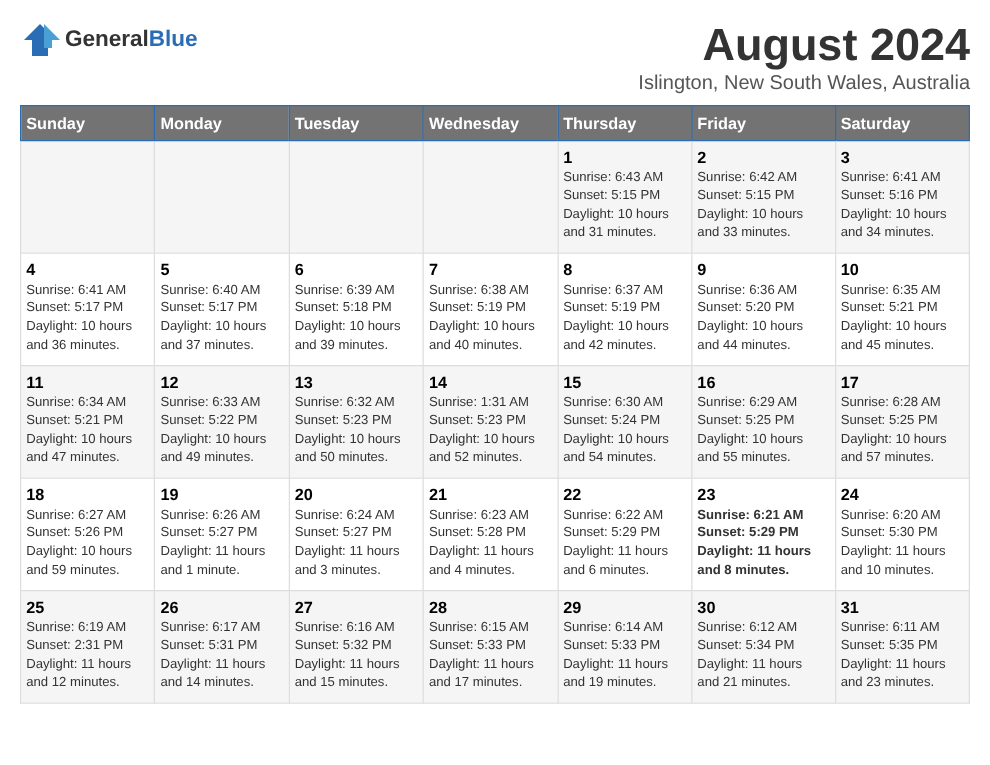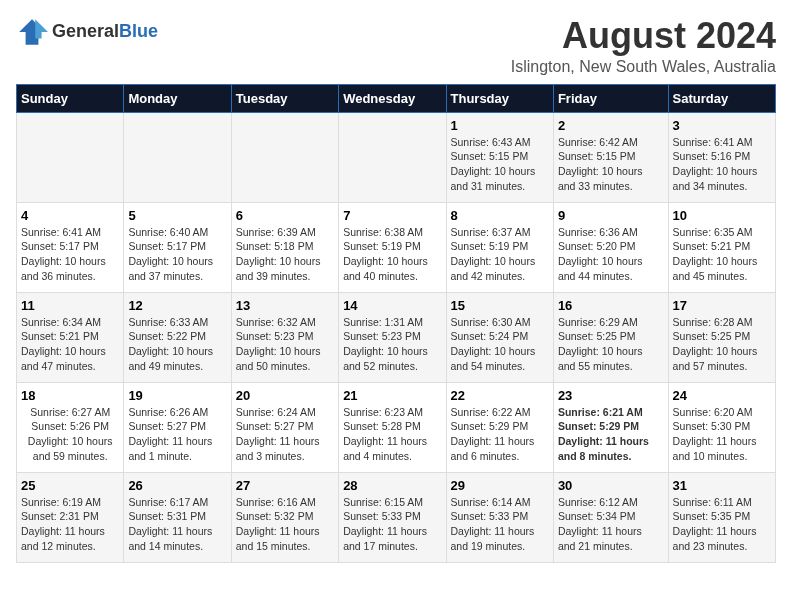--- a/index.html
+++ b/index.html
@@ -54,21 +54,21 @@
       font-size: 16px;
       color: #555;
       margin-top: 2px;
     }
     table {
       width: 100%;
       border-collapse: collapse;
       font-size: 11px;
     }
     thead tr {
-      background-color: #0f172a;
+      background-color: #737373;
       color: #fff;
     }
     thead th {
       padding: 6px 4px;
       text-align: left;
       font-size: 13px;
       font-weight: bold;
       border: 1px solid #2a6db5;
     }
     tbody tr {
@@ -260,21 +260,21 @@
           <span class="day-num">17</span>
           <div class="day-info" style="white-space: pre-line;">Sunrise: 6:28 AM
 Sunset: 5:25 PM
 Daylight: 10 hours
 and 57 minutes.</div>
         </td>
       </tr>
       <tr>
         <td>
           <span class="day-num">18</span>
-          <div class="day-info" style="white-space: pre-line; text-align: center;">Sunrise: 6:27 AM
+          <div class="day-info" style="white-space: pre-line;">Sunrise: 6:27 AM
 Sunset: 5:26 PM
 Daylight: 10 hours
 and 59 minutes.</div>
         </td>
         <td>
           <span class="day-num">19</span>
           <div class="day-info" style="white-space: pre-line;">Sunrise: 6:26 AM
 Sunset: 5:27 PM
 Daylight: 11 hours
 and 1 minute.</div>

